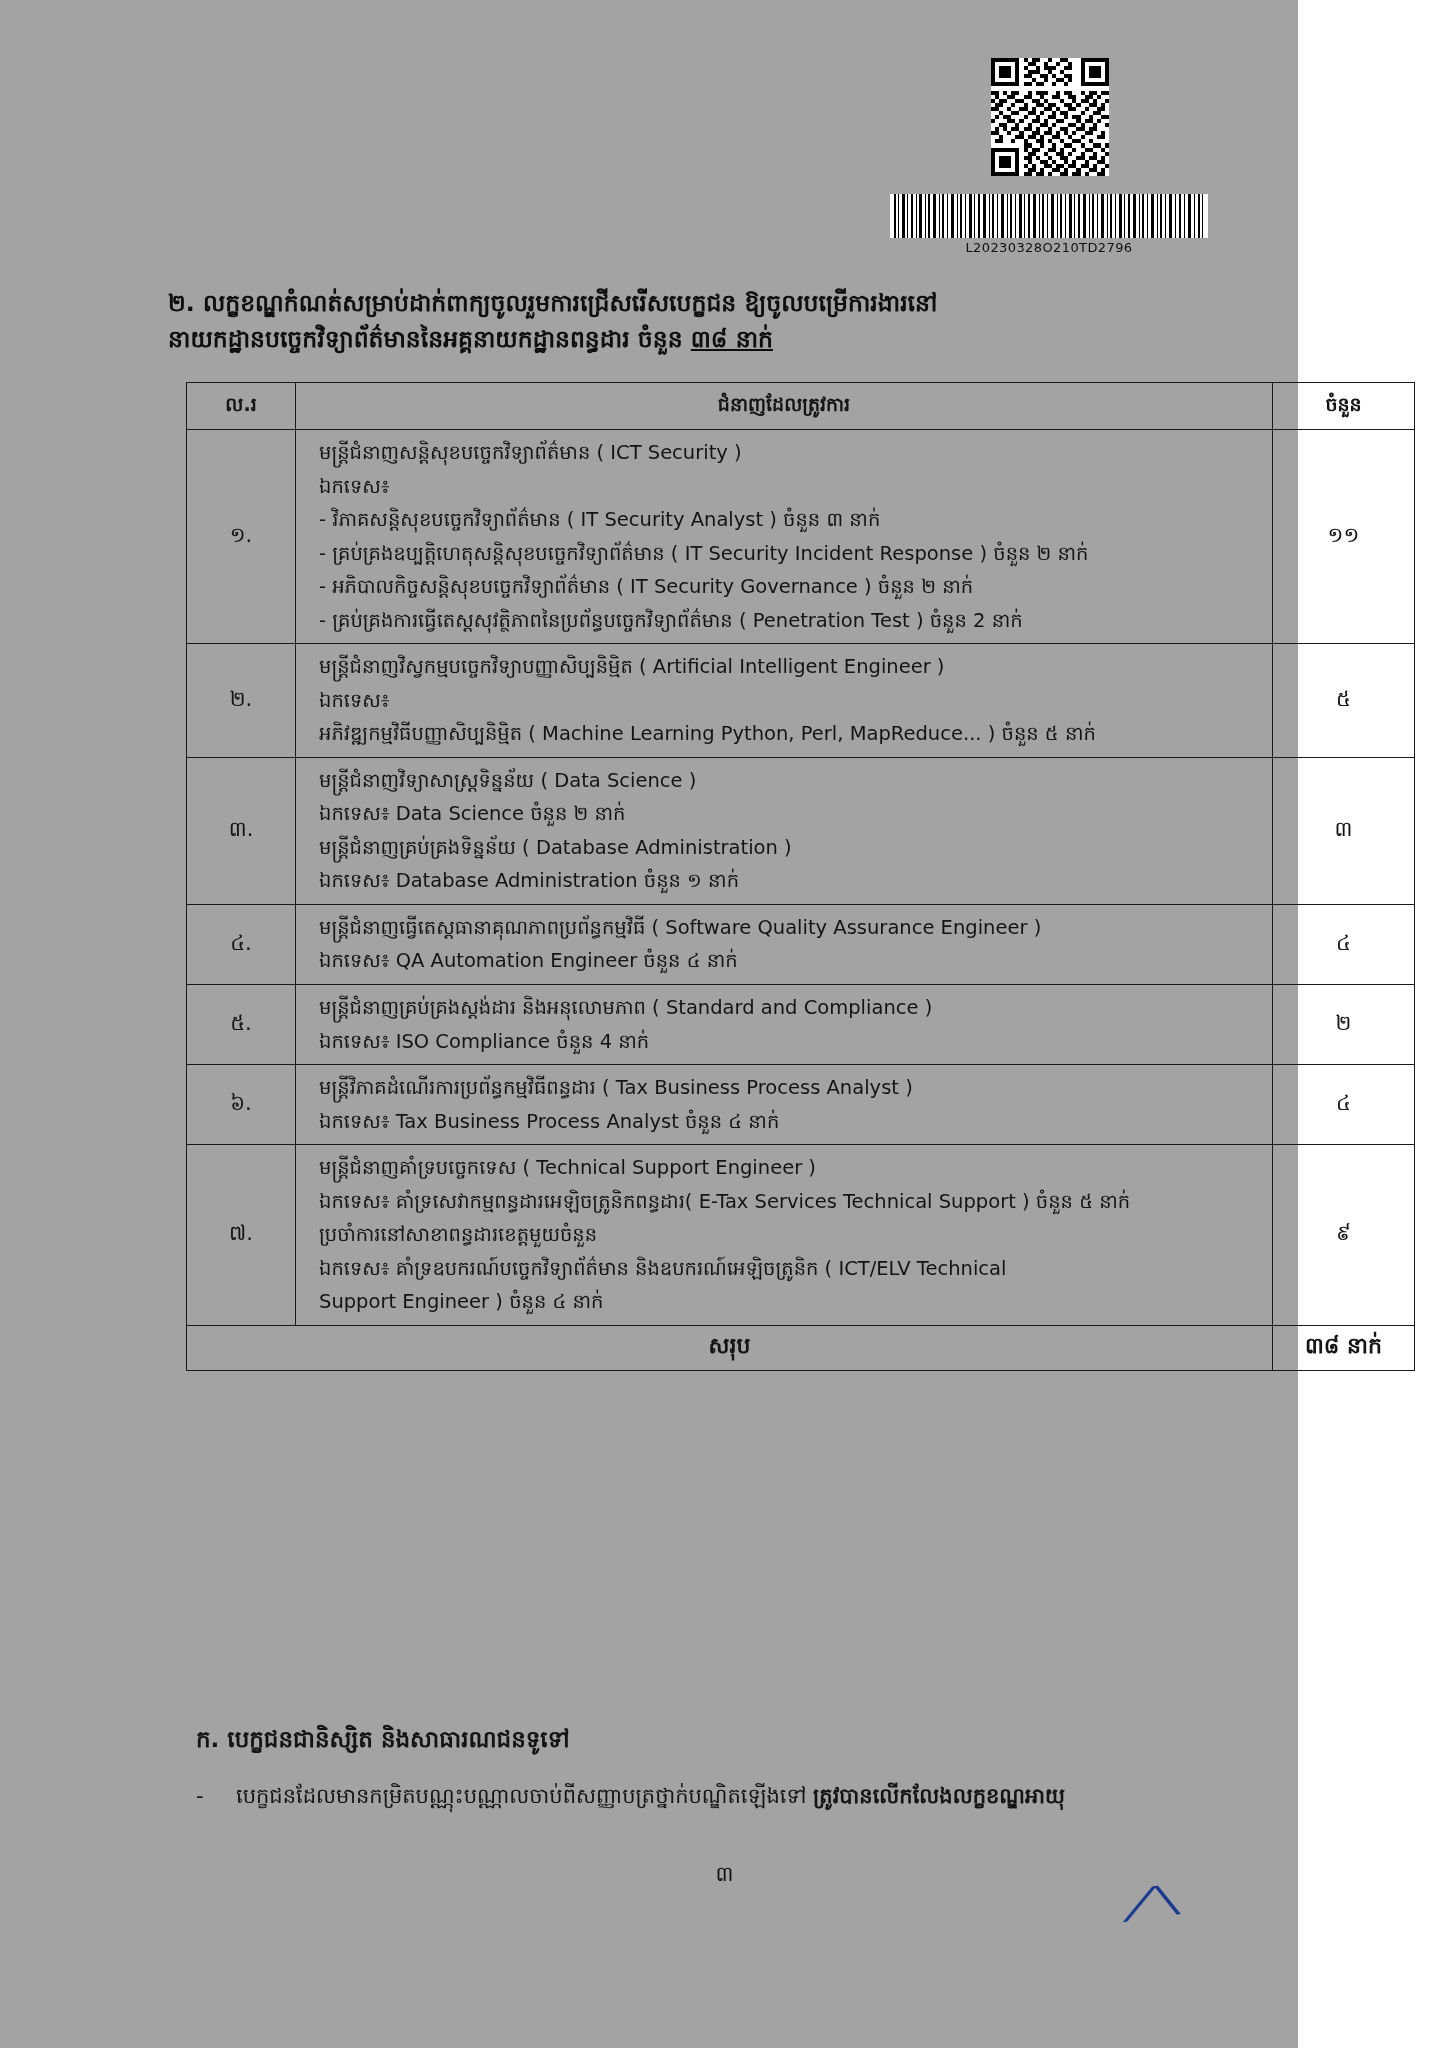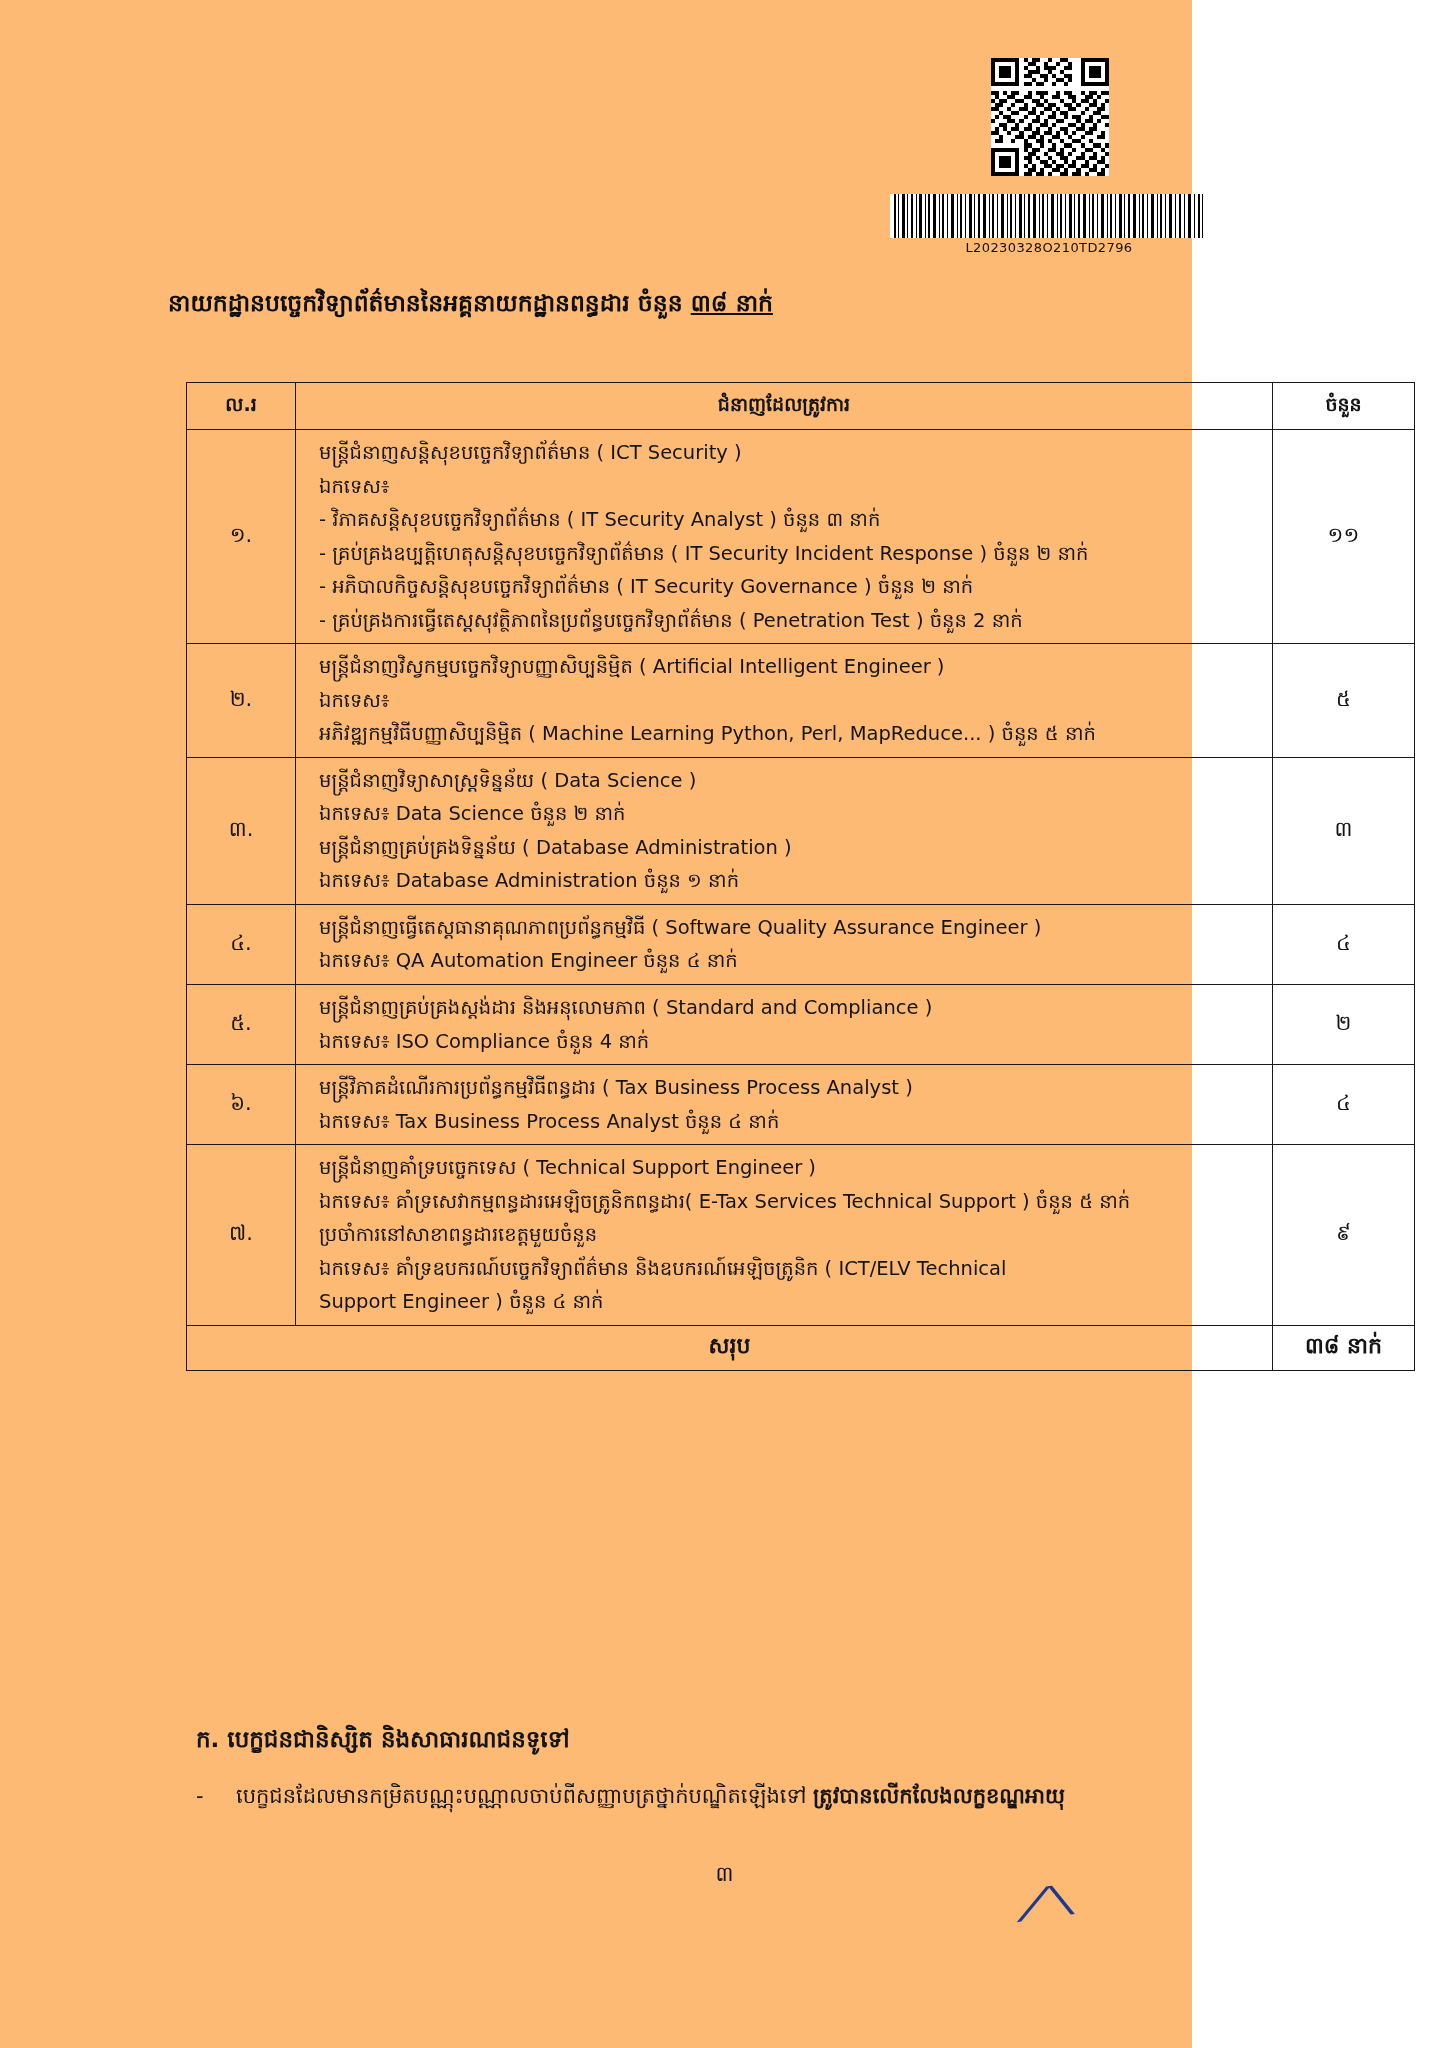--- a/index.html
+++ b/index.html
@@ -10,23 +10,23 @@
   body {
     width: 1449px;
     height: 2048px;
     position: relative;
     font-family: "DejaVu Sans", "Liberation Sans", sans-serif;
     color: #141414;
     overflow: hidden;
   }
   .page {
     position: relative;
-    width: 1192px;
+    width: 1298px;
     height: 2048px;
-    background: #fdba74;
+    background: #a3a3a3;
   }
 
   
   .codes {
     position: absolute;
     top: 58px;
     left: 890px;
     width: 320px;
     text-align: center;
   }
@@ -463,20 +463,21 @@
           <rect x="304" y="0" width="1" height="44"></rect>
             <rect x="308" y="0" width="2" height="44"></rect>
           <rect x="312" y="0" width="1" height="44"></rect>
         </g>
       </svg>
       <div class="barcode-text">L20230328O210TD2796</div>
     </div>
   </div>
 
   <div class="title-block">
+    <span class="title-line">២. លក្ខខណ្ឌកំណត់សម្រាប់ដាក់ពាក្យចូលរួមការជ្រើសរើសបេក្ខជន ឱ្យចូលបម្រើការងារនៅ</span>
     <span class="title-line"><span>នាយកដ្ឋានបច្ចេកវិទ្យាព័ត៌មាននៃអគ្គនាយកដ្ឋានពន្ធដារ ចំនួន </span><span class="u">៣៨ នាក់</span></span>
   </div>
 
   <div class="table-wrap">
     <table class="main">
       <thead>
         <tr>
           <th class="col-no">ល.រ</th>
           <th class="col-pos">ជំនាញដែលត្រូវការ</th>
           <th class="col-qty">ចំនួន</th>

